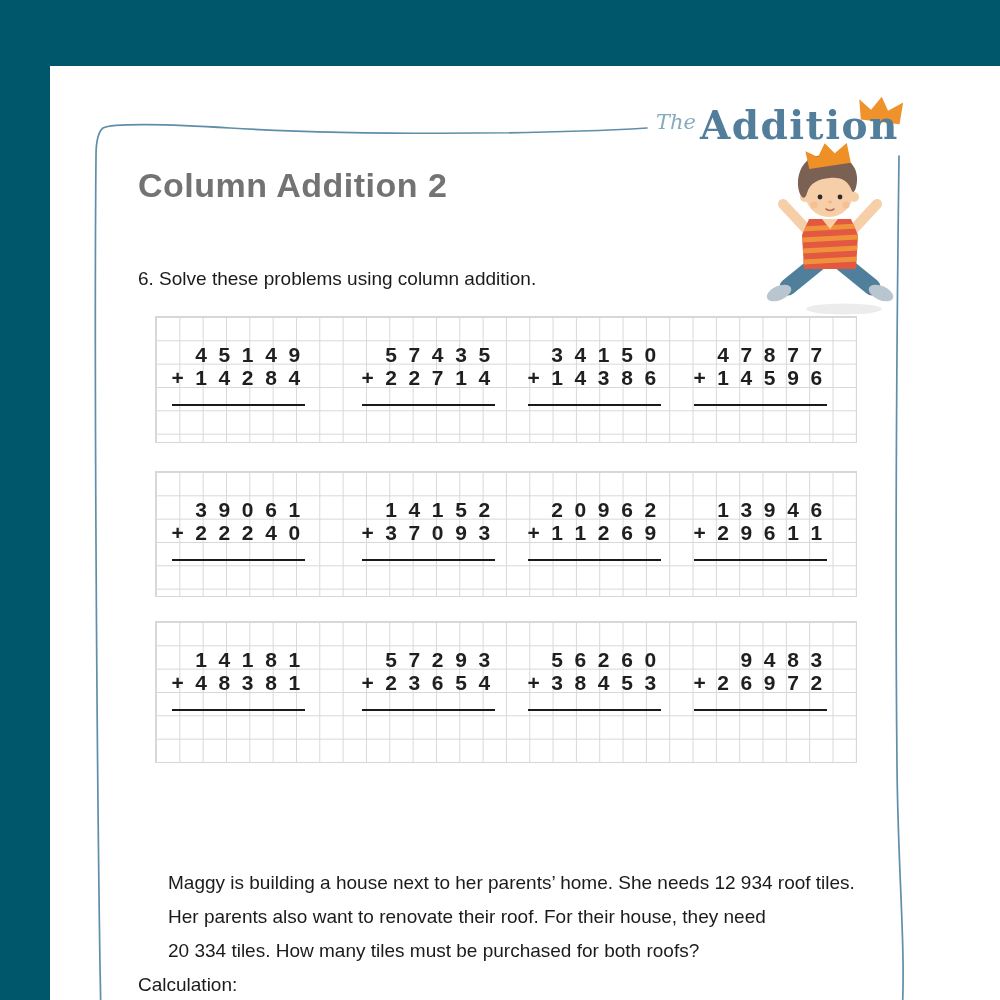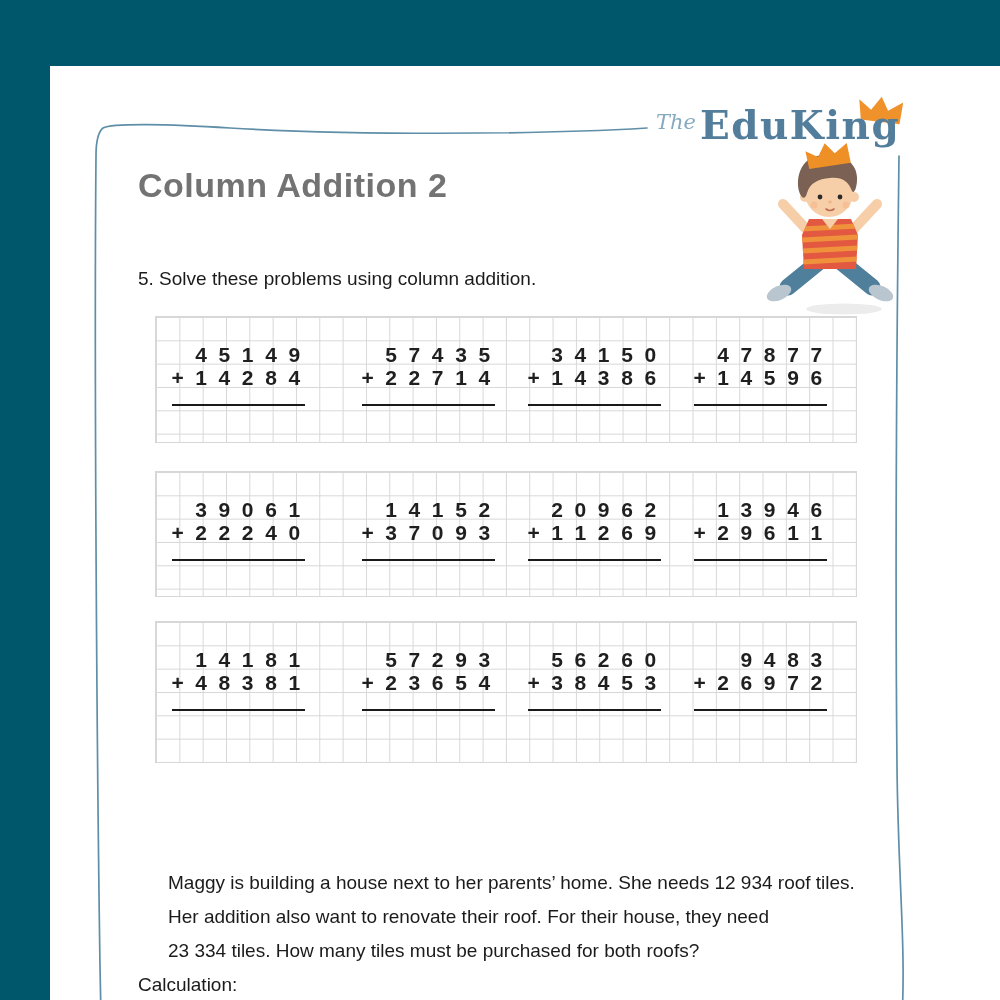--- a/index.html
+++ b/index.html
@@ -77,21 +77,21 @@
 <div class="paper">
 
   <svg class="border-svg" viewBox="0 0 900 950">
     <path d="M 597,62 C 480,69 300,69 180,62 C 118,58 62,57 53,62
              C 48,66 46,74 46,90
              C 44,300 47,700 50,900 L 51,952" fill="none" stroke="#5f8fa8" stroke-width="1.7" stroke-linecap="round"></path>
     <path d="M 849,90 C 847,250 845,500 847,700 C 848,810 856,880 852,952" fill="none" stroke="#5f8fa8" stroke-width="1.7" stroke-linecap="round"></path>
   </svg>
 
   <span class="logo-the">The</span>
-  <span class="logo-brand">EduKing</span>
+  <span class="logo-brand">Addition</span>
   <svg class="logo-crown" width="56" height="34" viewBox="0 0 56 34">
     <polygon points="8,28 4,8 17,17 26,3 34,16 48,6 47,28" fill="#f0922b" transform="rotate(7 28 17)"></polygon>
   </svg>
 
   <svg class="boy" width="135" height="180" viewBox="0 0 135 180">
     <ellipse cx="82" cy="168" rx="38" ry="5.5" fill="#ececec"></ellipse>
 
     <line x1="58" y1="120" x2="26" y2="146" stroke="#4f7f9a" stroke-width="17" stroke-linecap="round"></line>
     <line x1="78" y1="120" x2="110" y2="146" stroke="#4f7f9a" stroke-width="17" stroke-linecap="round"></line>
 
@@ -126,21 +126,21 @@
     <circle cx="78" cy="56" r="2.4" fill="#2b2b2b"></circle>
     <circle cx="52" cy="64" r="3.5" fill="#f5b98e" opacity="0.75"></circle>
     <circle cx="84" cy="64" r="3.5" fill="#f5b98e" opacity="0.75"></circle>
     <ellipse cx="68" cy="61" rx="2" ry="1.4" fill="#eeb88e"></ellipse>
     <path d="M 64,68 Q 68,71 72,68" fill="none" stroke="#b96b51" stroke-width="1.6" stroke-linecap="round"></path>
 
     <polygon points="46,26 44,8 56,15 64,2 73,13 86,4 88,24" fill="#ef9026" transform="rotate(-6 66 15)"></polygon>
   </svg>
 
   <div class="title">Column Addition 2</div>
-  <div class="instr instr-1">5. Solve these problems using column addition.</div>
+  <div class="instr instr-1">6. Solve these problems using column addition.</div>
 
   <div class="grid-section grid-1">
       <div class="problem" style="left: 10px;">
         <div class="digit-row row-top">
           <span class="cell"></span>
           <span class="cell">4</span>
           <span class="cell">5</span>
           <span class="cell">1</span>
           <span class="cell">4</span>
           <span class="cell">9</span>
@@ -365,18 +365,18 @@
           <span class="cell">9</span>
           <span class="cell">7</span>
           <span class="cell">2</span>
         </div>
         <div class="answer-line"></div>
       </div>
     </div>
 
   <div class="word-par">
     <div>Maggy is building a house next to her parents’ home. She needs 12 934 roof tiles.</div>
-    <div>Her addition also want to renovate their roof. For their house, they need</div>
-    <div>23 334 tiles. How many tiles must be purchased for both roofs?</div>
+    <div>Her parents also want to renovate their roof. For their house, they need</div>
+    <div>20 334 tiles. How many tiles must be purchased for both roofs?</div>
   </div>
   <div class="instr calc-label">Calculation:</div>
 
 </div>
 
 </body></html>

